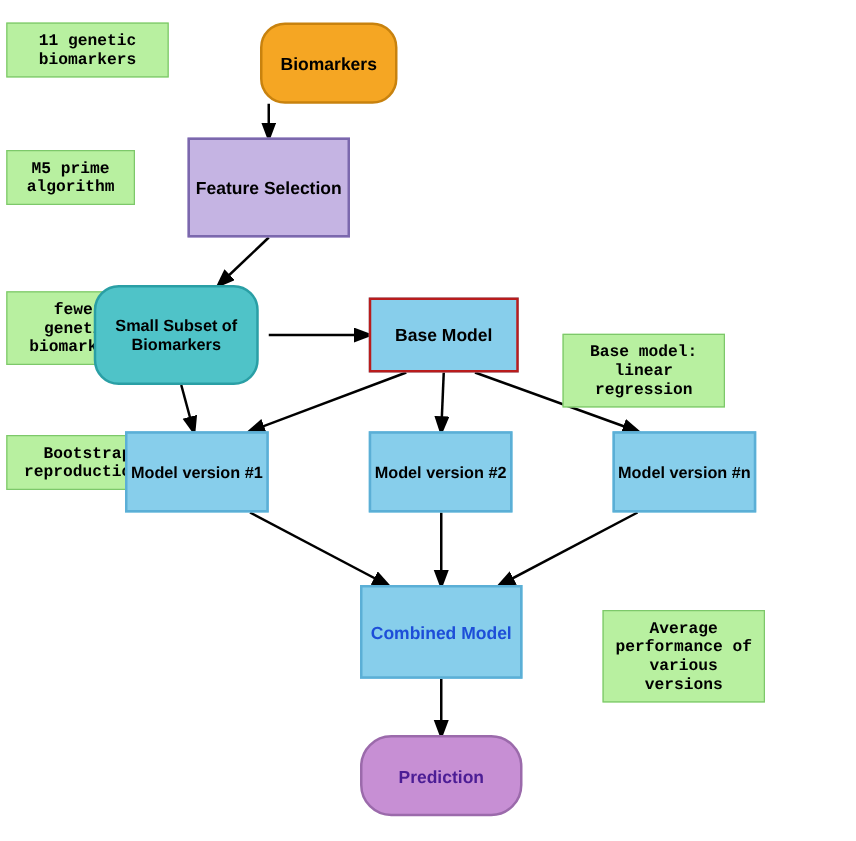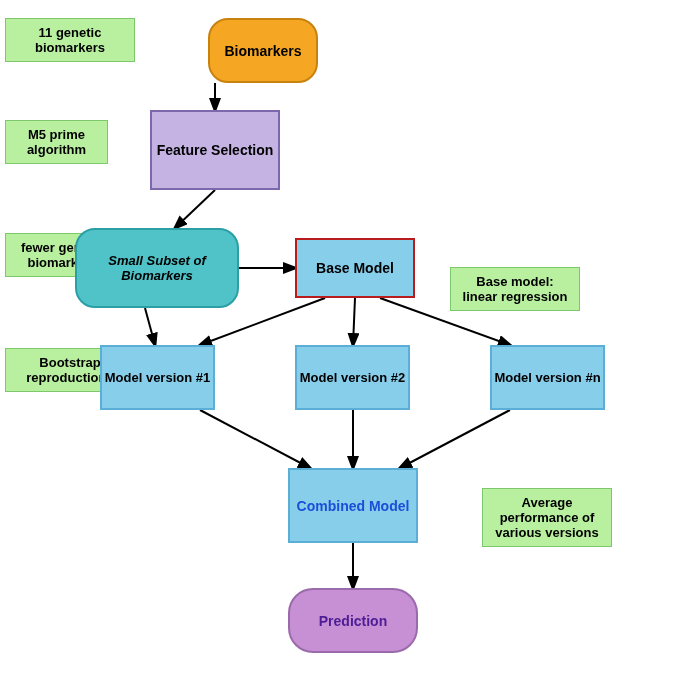--- a/index.html
+++ b/index.html
@@ -43,27 +43,26 @@
       height: 80px;
       top: 110px;
       left: 150px;
       font-size: 14px;
       color: #000;
     }
     .small-subset {
       background: #4fc3c8;
       border-radius: 20px;
       border: 2px solid #2a9fa5;
-      width: 164px;
+      width: 132px;
       height: 80px;
       top: 228px;
       left: 75px;
       font-size: 13px;
       color: #000;
-      font-style: italic;
     }
     .base-model {
       background: #87ceeb;
       border: 2px solid #b91c1c;
       width: 120px;
       height: 60px;
       top: 238px;
       left: 295px;
       font-size: 14px;
       color: #000;
@@ -121,20 +120,21 @@
     }
     .label-box {
       position: absolute;
       background: #b8f0a0;
       border: 1px solid #7dc86a;
       padding: 6px 8px;
       font-size: 13px;
       font-weight: bold;
       text-align: center;
       color: #000;
+      font-family: Liberation Mono, monospace;
     }
     .label-genetic {
       top: 18px;
       left: 5px;
       width: 130px;
     }
     .label-m5 {
       top: 120px;
       left: 5px;
       width: 103px;

